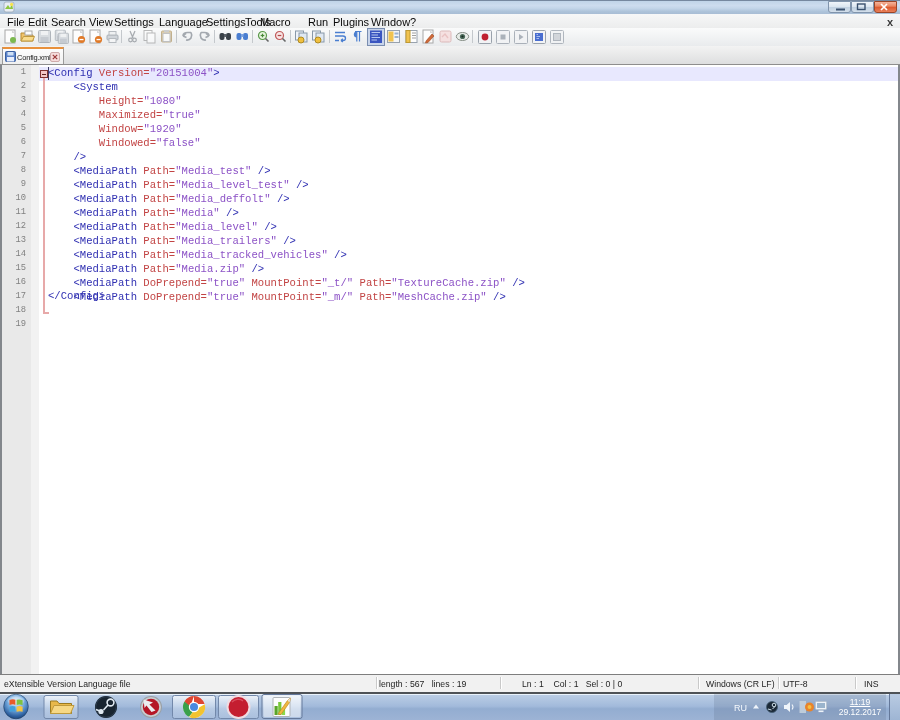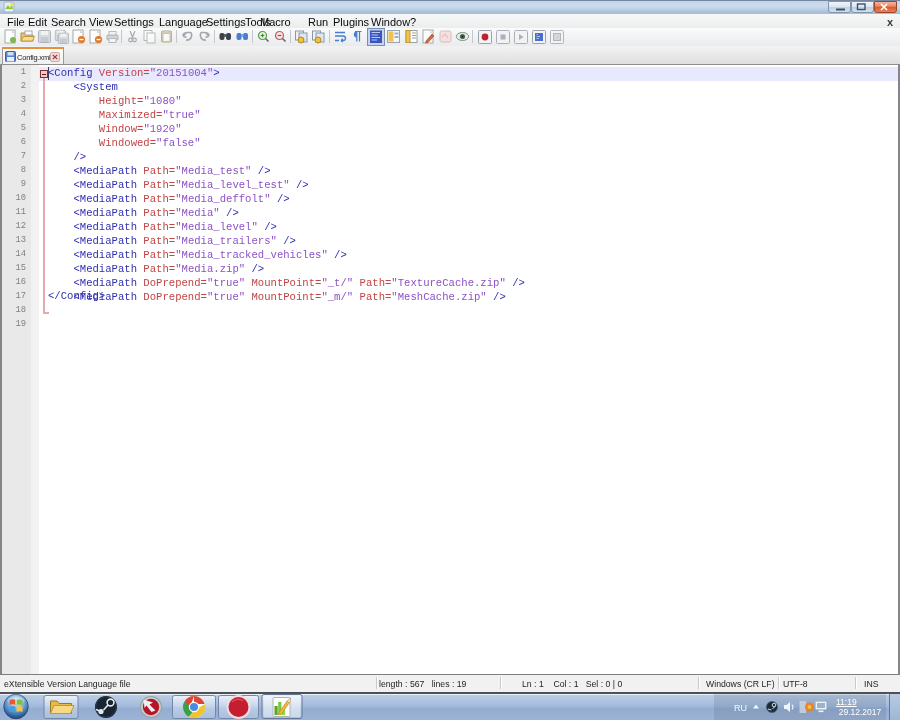--- a/index.html
+++ b/index.html
@@ -41,21 +41,21 @@
   
   #statusline{left:0;top:674px;width:900px;height:1px;background:#7e7e7e;}
   #statusbar{left:0;top:675px;width:900px;height:16.5px;background:#f1f1f1;}
   .st{position:absolute;top:679px;font-size:8.7px;color:#1e1e1e;white-space:nowrap;}
   .stsep{position:absolute;top:677px;width:1px;height:12px;background:#c9c9c9;border-right:1px solid #fff;}
   #winbottom{left:0;top:691.5px;width:900px;height:2.5px;background:#4e5256;}
   
   #taskbar{left:0;top:694px;width:900px;height:26px;
     background:linear-gradient(#bacde5 0%,#a2badb 45%,#93add1 55%,#9db3d5 100%);
     border-top:1px solid #e9f2fb;box-sizing:border-box;}
-  #tray-clock{position:absolute;top:697px;left:836px;width:48px;text-align:left;font-size:8.5px;color:#fff;text-decoration:underline;}
+  #tray-clock{position:absolute;top:697px;left:836px;width:48px;text-align:center;font-size:8.5px;color:#fff;text-decoration:underline;}
   #tray-date{position:absolute;top:707px;left:830px;width:60px;text-align:center;font-size:8.5px;color:#fff;}
   #showdesk{left:889px;top:694px;width:11px;height:26px;background:linear-gradient(#b9cbe2,#9eb5d4);border-left:1px solid #64789a;box-sizing:border-box;}
 </style>
 </head>
 <body>
 <div id="screen">
 
   <div class="abs" id="titlebar"></div>
   <svg class="abs" style="left:3px;top:1px" width="12" height="12" viewBox="0 0 12 12">
     <rect x="1" y="1" width="10" height="10" rx="2" fill="#e8edf3" stroke="#9aa8b8" stroke-width="0.8"></rect>

